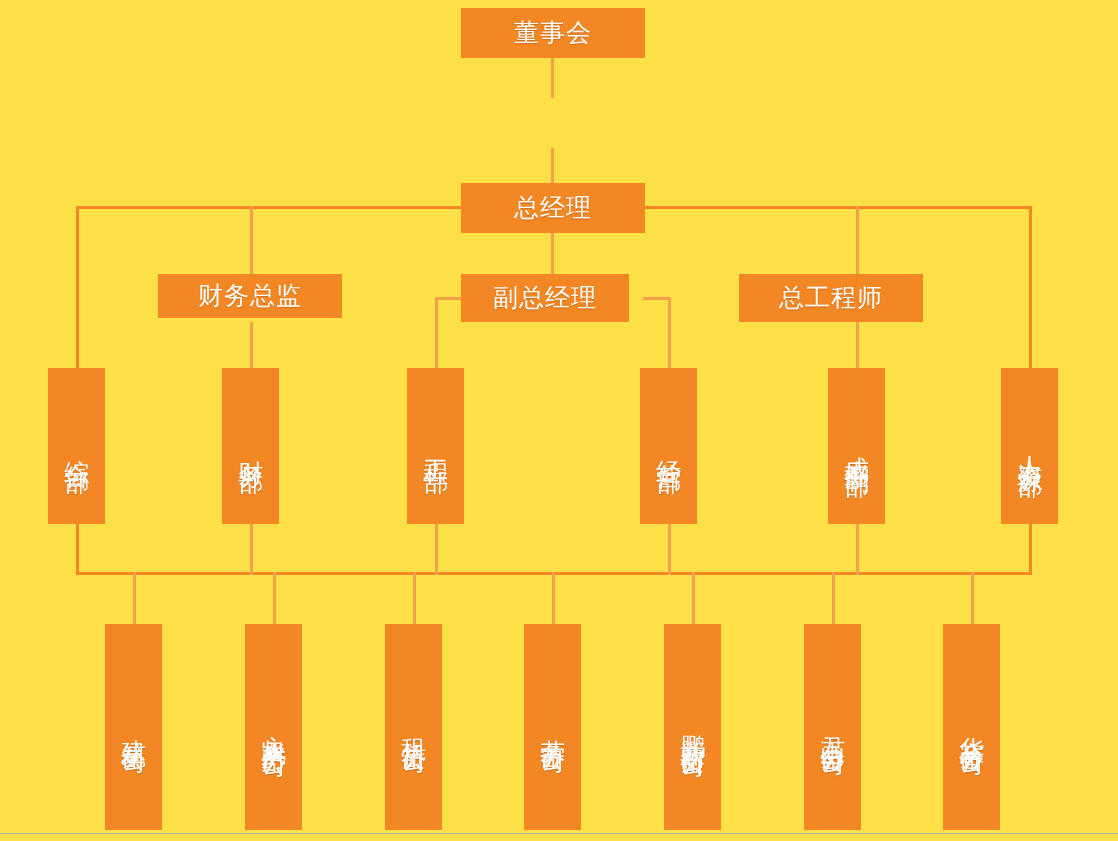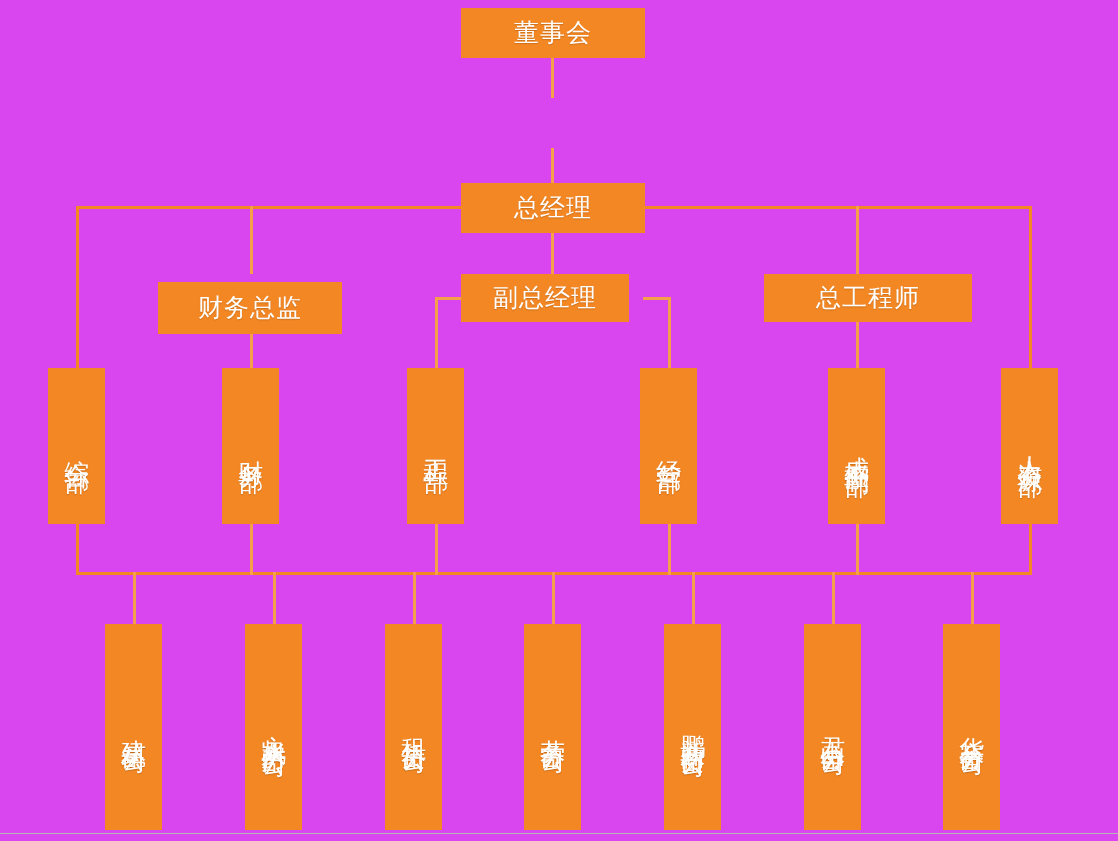--- a/index.html
+++ b/index.html
@@ -8,21 +8,21 @@
     padding: 0;
     background: #ffffff;
   }
   body {
     font-family: "Liberation Sans", "DejaVu Sans", sans-serif;
   }
   #chart-root {
     position: relative;
     width: 1118px;
     height: 841px;
-    background: #d946ef;
+    background: #fde047;
     overflow: hidden;
   }
 
   
   .node {
     position: absolute;
     background: #F28724;
     color: #ffffff;
     box-sizing: border-box;
     display: flex;
@@ -121,27 +121,27 @@
 
   <div class="node h" style="left:461px; top:8px; width:184px; height:50px;">
     <span class="label">董事会</span>
   </div>
 
 
   <div class="node h" style="left:461px; top:183px; width:184px; height:50px;">
     <span class="label">总经理</span>
   </div>
 
-  <div class="node h" style="left:158px; top:282px; width:184px; height:52px;">
+  <div class="node h" style="left:158px; top:274px; width:184px; height:44px;">
     <span class="label">财务总监</span>
   </div>
   <div class="node h" style="left:461px; top:274px; width:168px; height:48px;">
     <span class="label">副总经理</span>
   </div>
-  <div class="node h" style="left:764px; top:274px; width:208px; height:48px;">
+  <div class="node h" style="left:739px; top:274px; width:184px; height:48px;">
     <span class="label">总工程师</span>
   </div>
 
   <div class="node v" style="left:48px; top:368px; width:57px; height:156px;">
     <span class="label">综合部</span>
   </div>
   <div class="node v" style="left:222px; top:368px; width:57px; height:156px;">
     <span class="label">财务部</span>
   </div>
   <div class="node v" style="left:407px; top:368px; width:57px; height:156px;">

